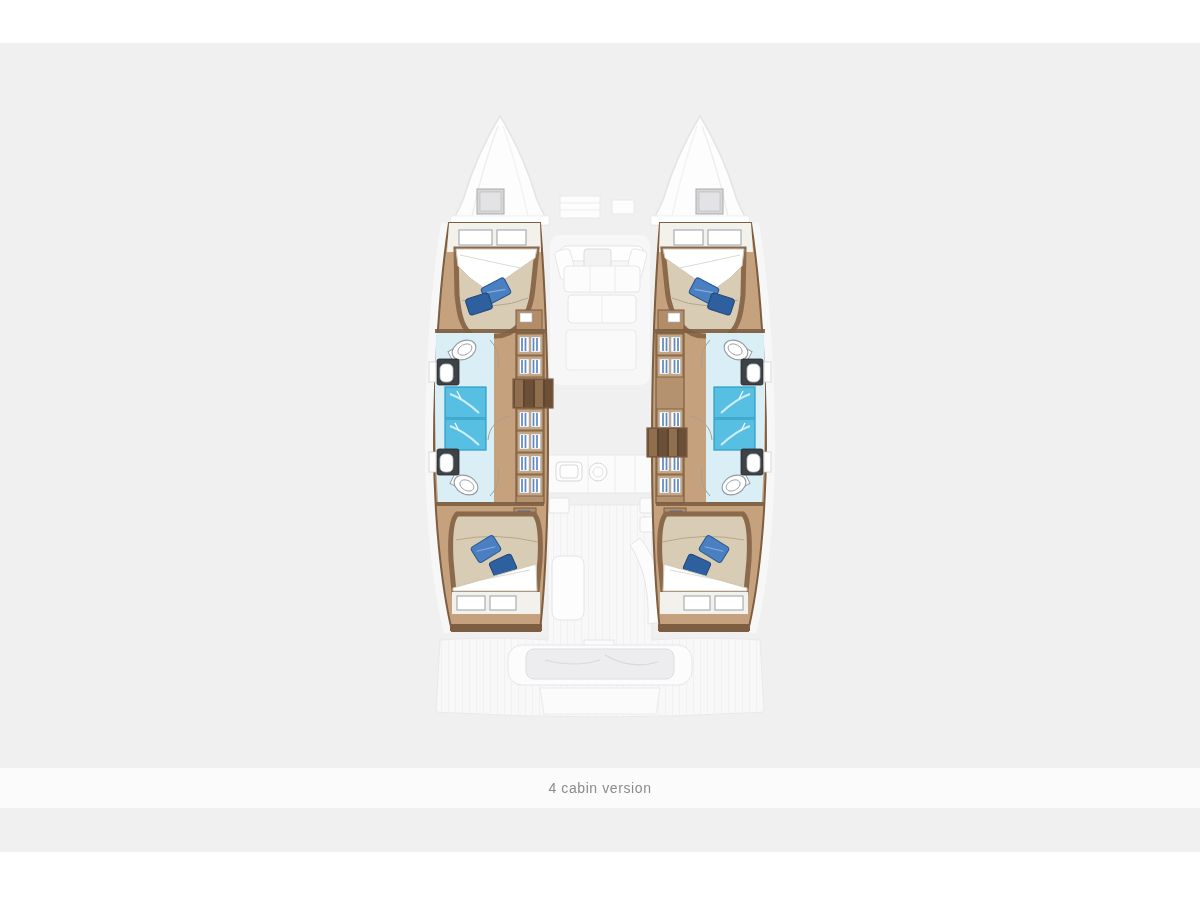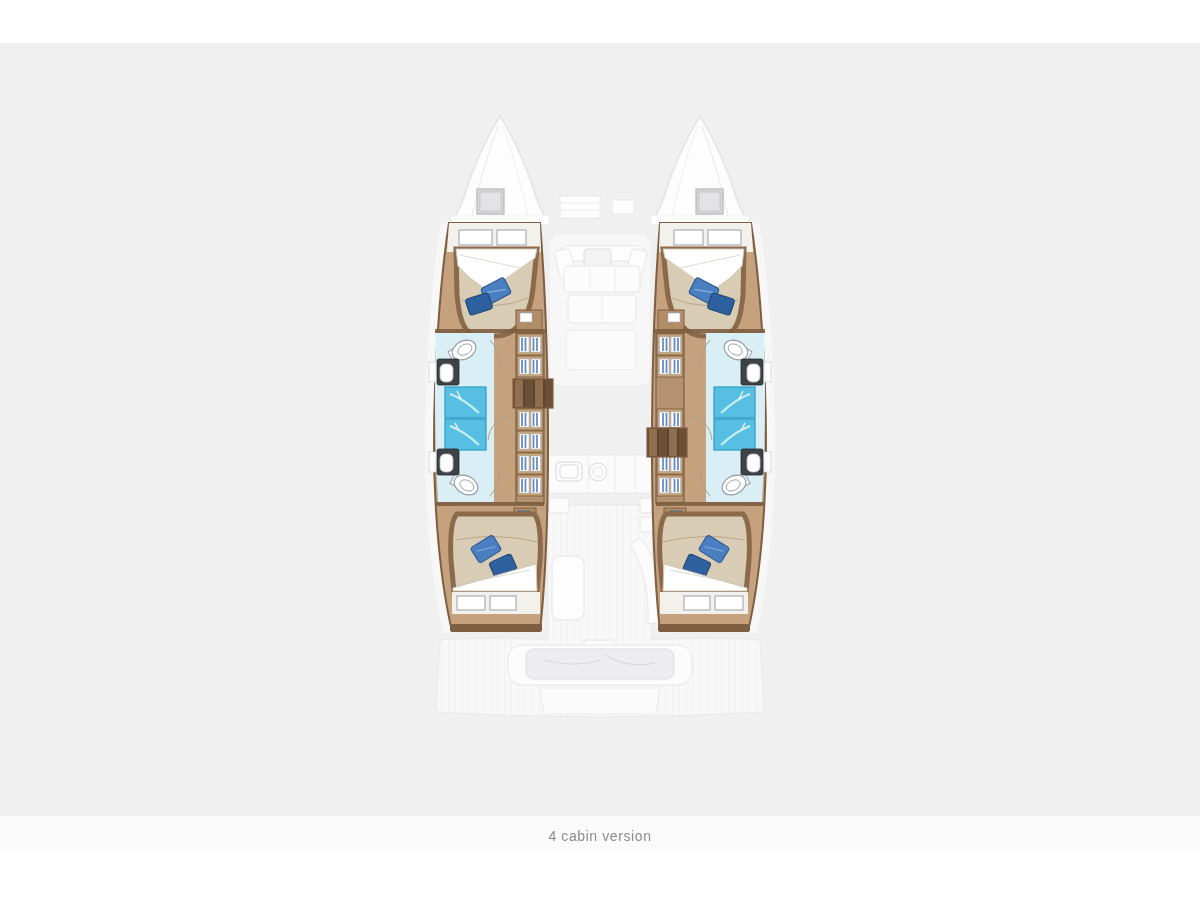--- a/index.html
+++ b/index.html
@@ -5,21 +5,21 @@
   html,body{margin:0;padding:0;}
   body{
     width:1200px;height:900px;overflow:hidden;position:relative;
     font-family:"Liberation Sans", sans-serif;
     background:var(--bg,#f0f0f1);
   }
   .strip-top{position:absolute;left:0;top:0;width:1200px;height:43px;background:var(--strip,#fff);}
   .canvas{position:absolute;left:0;top:43px;width:1200px;height:769px;background:var(--bg,#f0f0f1);}
   .canvas svg{position:absolute;left:0;top:-43px;}
   .caption-band{
-    position:absolute;left:0;top:816px;width:1200px;height:40px;
+    position:absolute;left:0;top:768px;width:1200px;height:40px;
     background:var(--caption_band,#fbfbfc);
     display:flex;align-items:center;justify-content:center;
   }
   .caption{
     font-size:14px;letter-spacing:.6px;color:var(--caption_text,#8b8b8b);
   }
   .strip-bottom{position:absolute;left:0;top:852px;width:1200px;height:48px;background:var(--strip,#fff);}
 </style>
 </head>
 <body>

